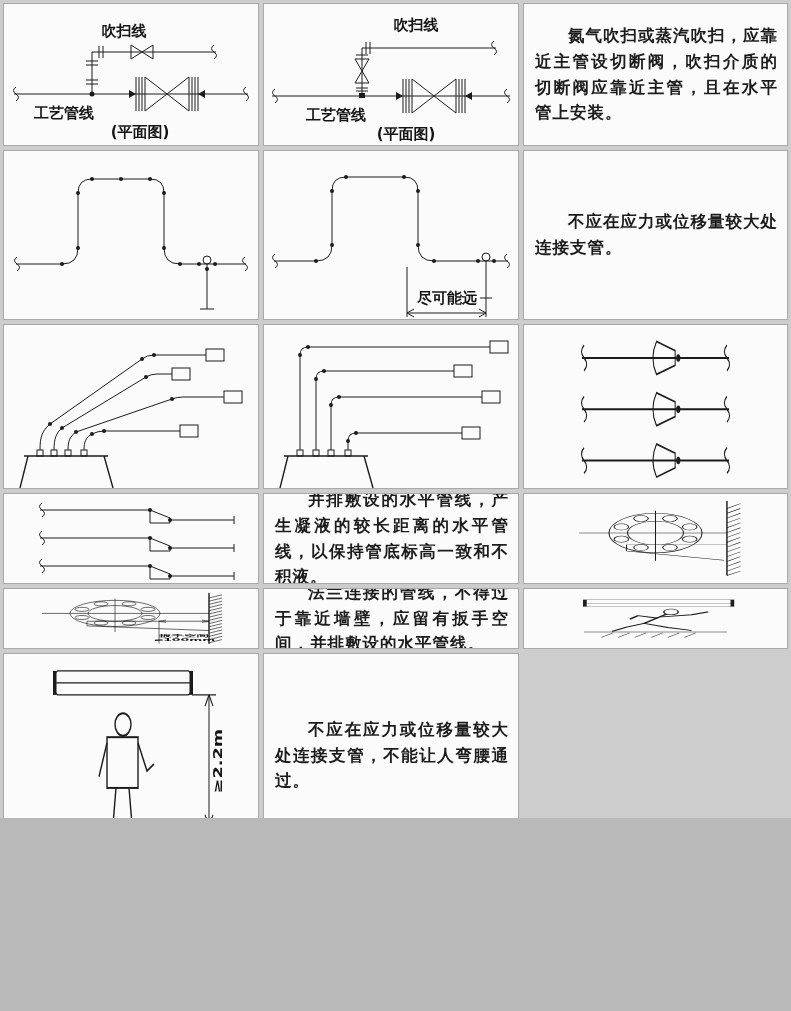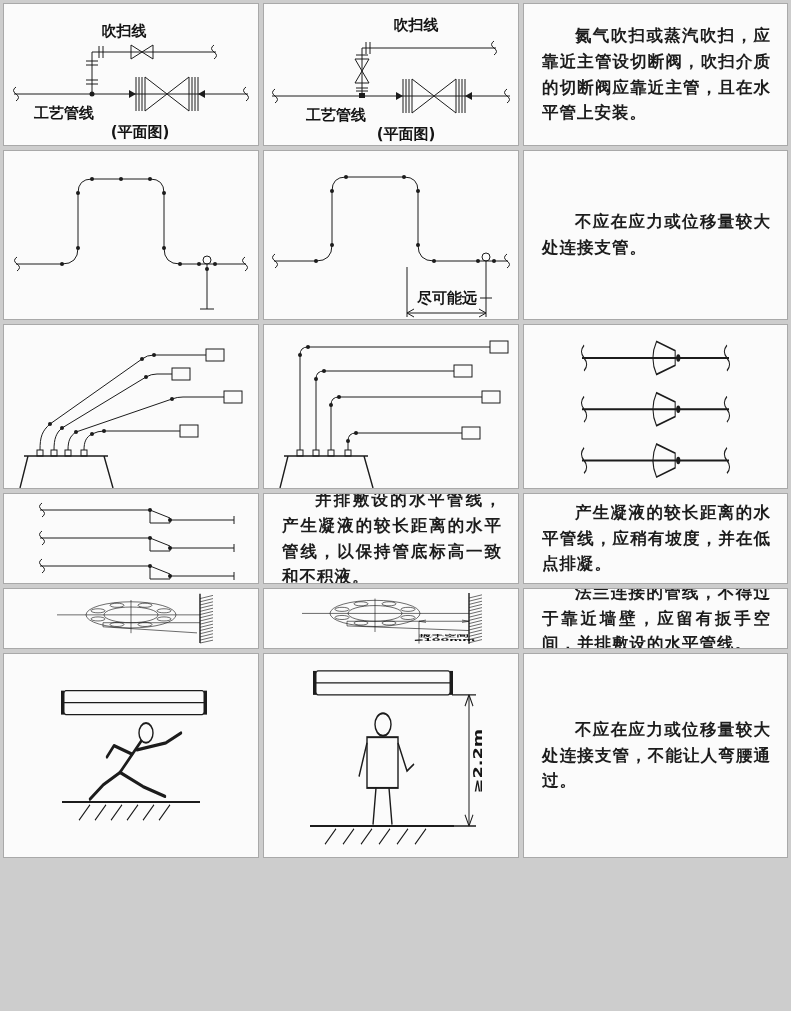--- a/index.html
+++ b/index.html
@@ -1,31 +1,31 @@
 <!DOCTYPE html>
 <html><head>
 <meta charset="utf-8">
 <style>
   html,body{margin:0;padding:0;background:#b9b9b9;}
   .sheet{
-    width:791px;height:1011px;box-sizing:border-box;
+    width:791px;height:818px;box-sizing:border-box;
     background:#cdcdcd;padding:3px;
     display:grid;
     grid-template-columns:256px 256px 265px;
     grid-template-rows:143px 170px 165px 91px 61px 205px 146px;
     gap:4px;
     font-family:"DejaVu Sans","Liberation Sans",sans-serif;
   }
   .cell{
     background:#fbfbfb;border:1px solid #a9a9a9;overflow:hidden;
     display:flex;align-items:center;justify-content:center;
   }
   .cell svg{display:block;width:100%;height:100%;}
   .note p{
-    margin:8px;padding:2px 8px 2px 10px;
+    margin:1px;padding:2px 8px 2px 10px;
     font-family:"DejaVu Serif","Liberation Serif",serif;
     font-weight:600;color:#1c1c1c;
     font-size:16.5px;line-height:1.55;letter-spacing:1px;
     text-indent:2em;text-align:justify;
   }
   
   .ln{stroke:#1c1c1c;stroke-width:1;fill:none;}
   .ln2{stroke:#1c1c1c;stroke-width:1.4;fill:none;}
   .body{stroke:#1c1c1c;stroke-width:2.4;fill:none;stroke-linecap:round;stroke-linejoin:round;}
   .dot{fill:#1c1c1c;stroke:none;}
@@ -255,23 +255,20 @@
       </g>
     </svg>
   </div>
 
   <div class="cell note">
     <p>并排敷设的水平管线，产生凝液的较长距离的水平管线，以保持管底标高一致和不积液。</p>
   </div>
 
 
 
-  <div class="cell note">
-    <p>产生凝液的较长距离的水平管线，应稍有坡度，并在低点排凝。</p>
-  </div>
 
   <div class="cell">
     <svg viewBox="0 0 254 203" preserveAspectRatio="none">
       <g>
         <path class="ln2" d="M196,16 V186"></path>
         <path class="ln" d="M196,33 L209,22 M196,44 L209,33 M196,55 L209,44 M196,66 L209,55 M196,77 L209,66 M196,88 L209,77 M196,99 L209,88 M196,110 L209,99 M196,121 L209,110 M196,132 L209,121 M196,143 L209,132 M196,154 L209,143 M196,165 L209,154 M196,176 L209,165 M196,186 L209,176"></path>
       </g>
       <g>
         <path class="ln" d="M53,89 H196 M127,38 V152"></path>
         <circle class="ln" cx="127" cy="89" r="45"></circle>

